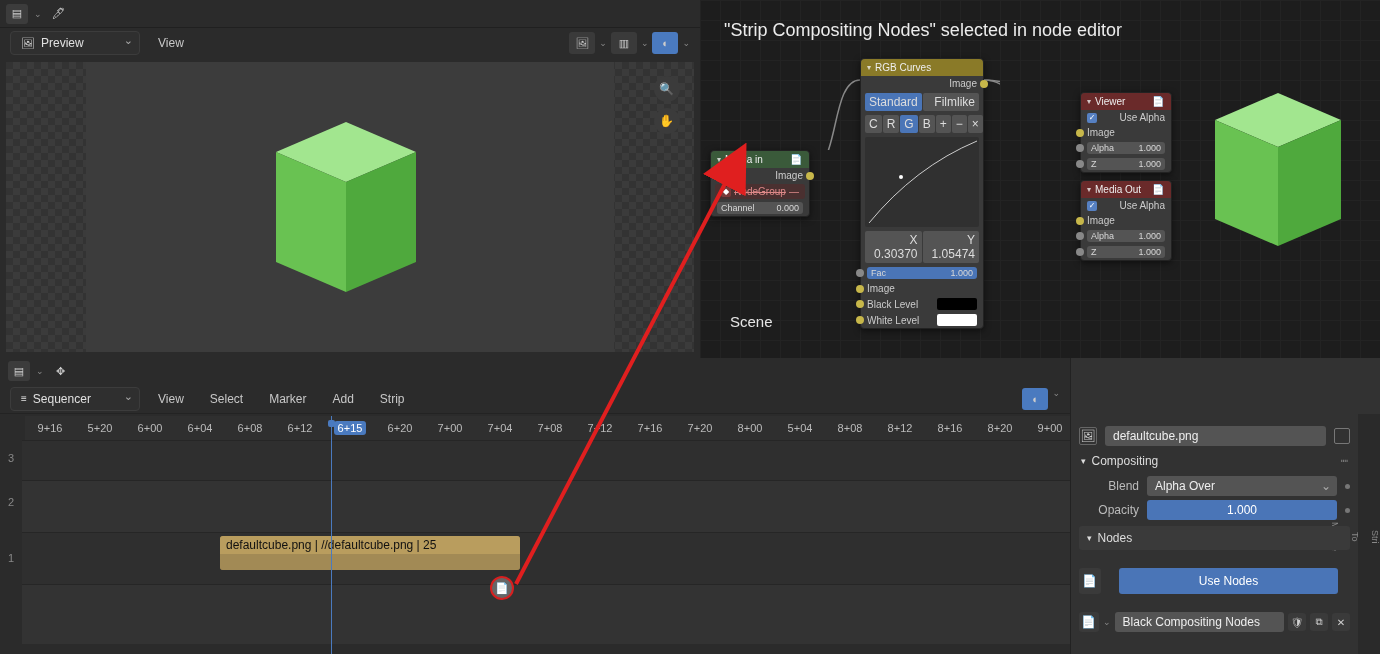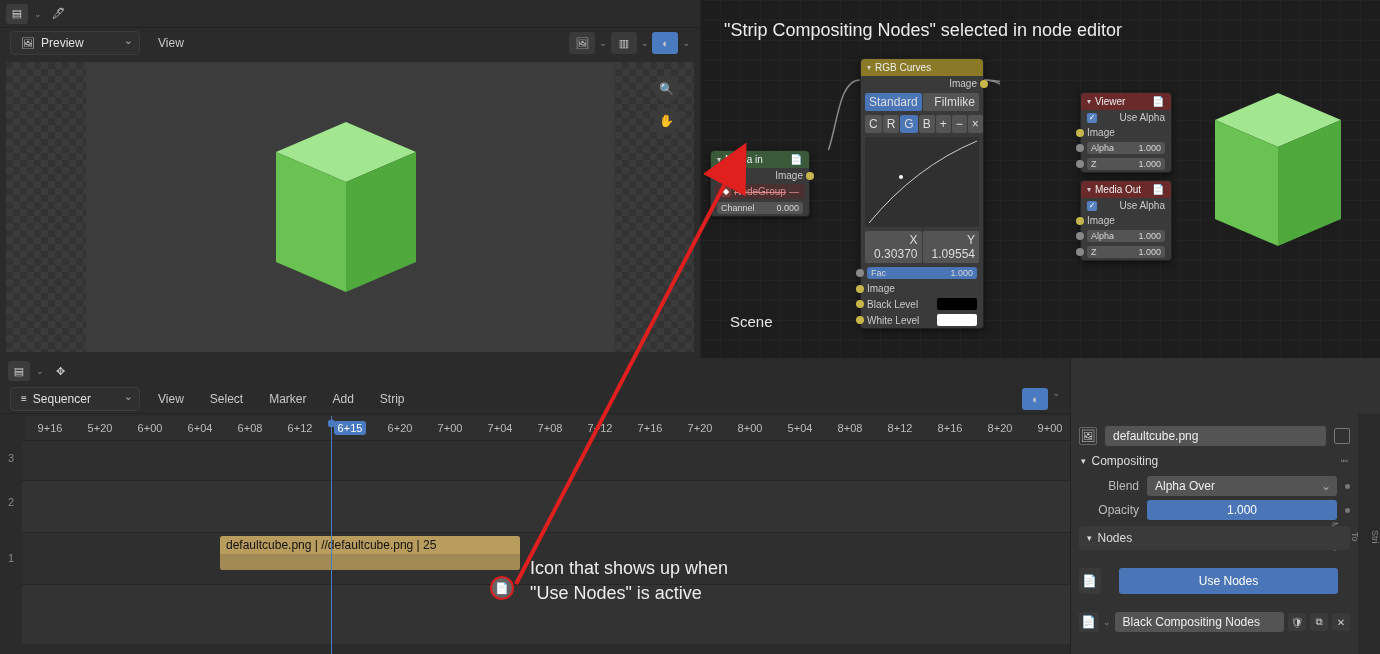--- a/index.html
+++ b/index.html
@@ -206,21 +206,21 @@
       <div class="smallbtn">×</div>
     </div>
     <div class="curve">
       <svg width="100%" height="100%">
           <path d="M 4 86 Q 50 30 112 4" stroke="#ccc" stroke-width="1" fill="none"></path>
           <circle cx="36" cy="40" r="2" fill="#fff"></circle>
         </svg>
     </div>
     <div class="btnrow">
       <div class="smallbtn">X 0.30370</div>
-      <div class="smallbtn">Y 1.09554</div>
+      <div class="smallbtn">Y 1.05474</div>
     </div>
     <div class="node-row">
       <div class="socket in grey"></div>
       <div class="nodefield" style="background:#4a75b7;">
           <span>Fac</span>
           <span>1.000</span>
         </div>
     </div>
     <div class="node-row">
         <div class="socket in img"></div>
@@ -356,24 +356,20 @@
         <div class="hdr">defaultcube.png | //defaultcube.png | 25</div>
         <div class="body"></div>
       </div>
     </div>
     <div class="ch-row even" style="top:144px;height:60px;"></div>
   </div>
   <div class="playhead" style="left:331px;"></div>
 
   <div class="nodes-icon-circle" style="left:490px; top:218px;">📄</div>
 
-  <div class="annotation-bot" style="left:530px; top:198px;">
-    <div>Icon that shows up when</div>
-    <div>"Use Nodes" is active</div>
-  </div>
 </div>
 
 <svg class="arrow-svg" style="left:0;top:0;width:1380px;height:654px;">
   <defs>
       <marker id="ah" markerWidth="12" markerHeight="12" refX="2" refY="6" orient="auto">
         <path d="M0,0 L12,6 L0,12 z" fill="#e01f1f"></path>
       </marker>
     </defs>
   <line x1="516" y1="584" x2="728" y2="178" stroke="#e01f1f" stroke-width="4" marker-end="url(#ah)"></line>
 </svg>

